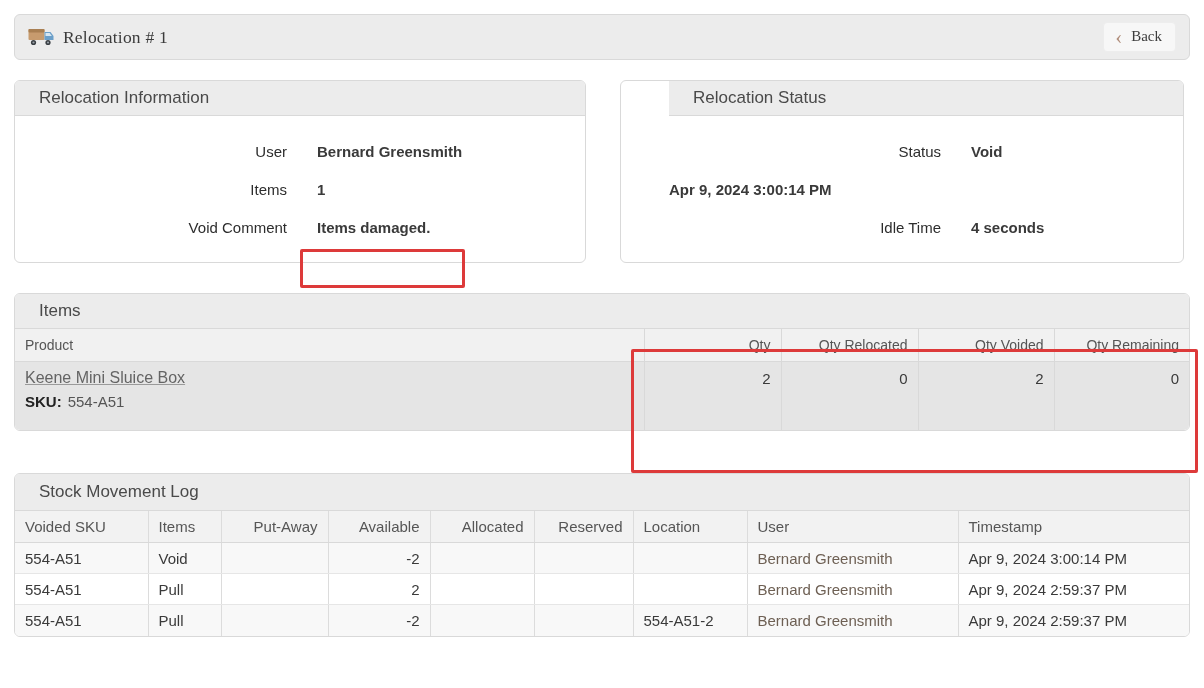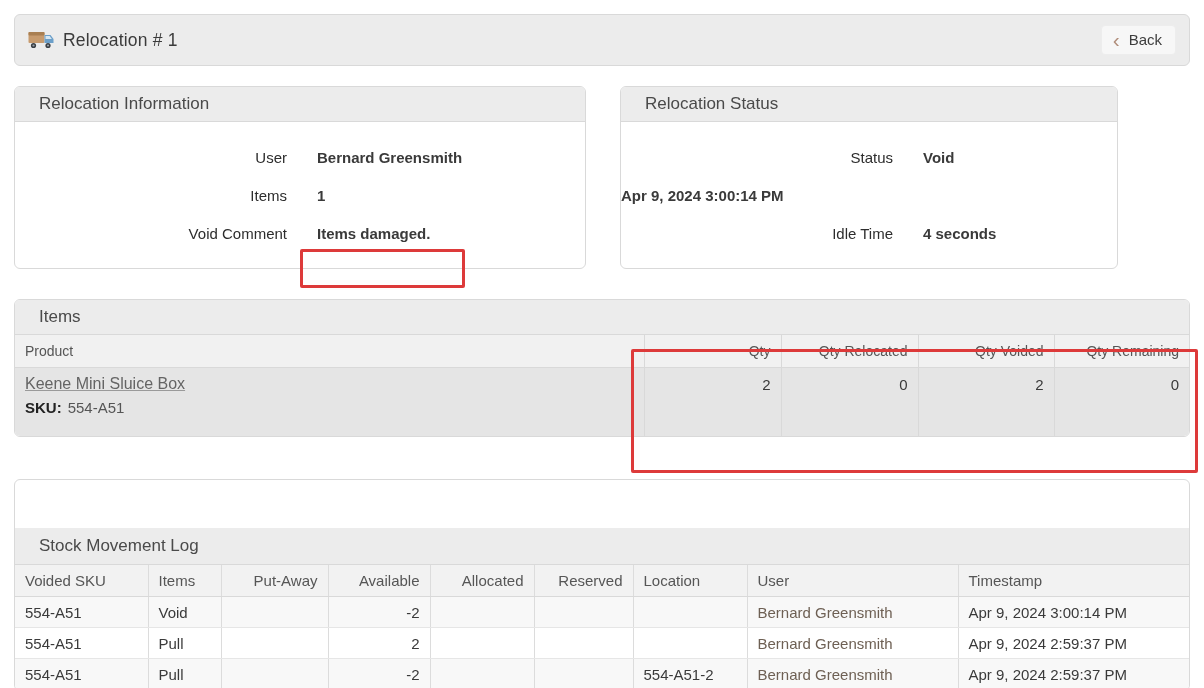--- a/index.html
+++ b/index.html
@@ -6,28 +6,29 @@
   html, body { width: 1204px; height: 688px; background: #ffffff; overflow: hidden; }
   body {
     font-family: "Liberation Sans", "DejaVu Sans", sans-serif;
     color: #3a3a3a;
     position: relative;
   }
   .page { position: absolute; left: 14px; top: 14px; width: 1176px; }
 
   
   .topbar {
-    height: 52px;
+    height: 46px;
     background: #ececec;
     border: 1px solid #d9d9d9;
     border-radius: 6px;
     display: flex;
     align-items: center;
     padding: 0 13px;
     margin-bottom: 20px;
+    font-family: Liberation Serif, serif;
   }
   .truck { display: inline-flex; width: 26px; height: 20px; margin-right: 9px; }
   .page-title { font-size: 17.5px; font-weight: 400; color: #3b3b3b; letter-spacing: .2px; }
   .back-btn {
     margin-left: auto;
     display: inline-flex;
     align-items: center;
     background: #f7f7f7;
     border: 1px solid #ededed;
     border-radius: 4px;
@@ -59,21 +60,21 @@
     display: flex;
     align-items: center;
     padding: 0 24px;
     font-size: 17px;
     color: #4a4a4a;
   }
 
   
   .panels-row { display: flex; gap: 34px; margin-bottom: 30px; align-items: flex-start; }
   .panel-info { width: 572px; }
-  .panel-status { width: 498px; }
+  .panel-status { width: 564px; padding-left: 48px; }
   .info-body { padding: 16px 0; }
   .field-row {
     height: 38px;
     display: grid;
     grid-template-columns: 272px 1fr;
     column-gap: 30px;
     align-items: center;
   }
   .field-label { text-align: right; font-size: 15px; color: #2d2d2d; }
   .field-value { font-size: 15px; font-weight: 700; color: #3a3a3a; }
@@ -109,21 +110,21 @@
     text-decoration: underline;
     text-decoration-color: #9a9a9a;
     margin-bottom: 6px;
     cursor: pointer;
   }
   .sku-line { font-size: 15px; color: #555; }
   .sku-label { font-weight: 700; color: #222; margin-right: 6px; }
   .items-table td.num { padding-top: 8px; color: #3a3a3a; }
 
   
-  .panel-log .panel-header { height: 37px; margin-top: 48px; }
+  .panel-log .panel-header { height: 37px; }
   .log-table th {
     background: #f2f2f2;
     border-bottom: 1px solid #d9d9d9;
     height: 32px;
     padding: 0 10px;
     font-size: 15px;
     color: #565656;
     text-align: left;
   }
   .log-table td {

